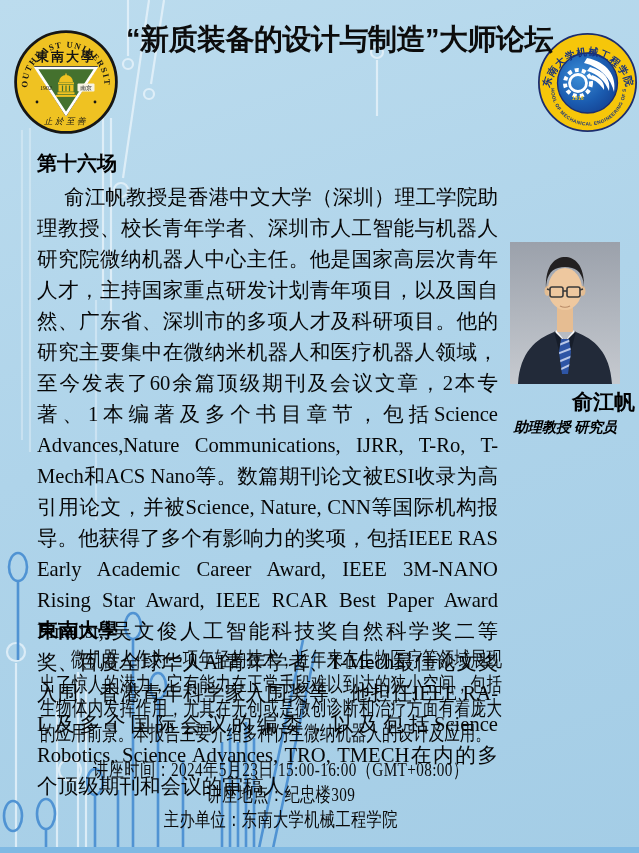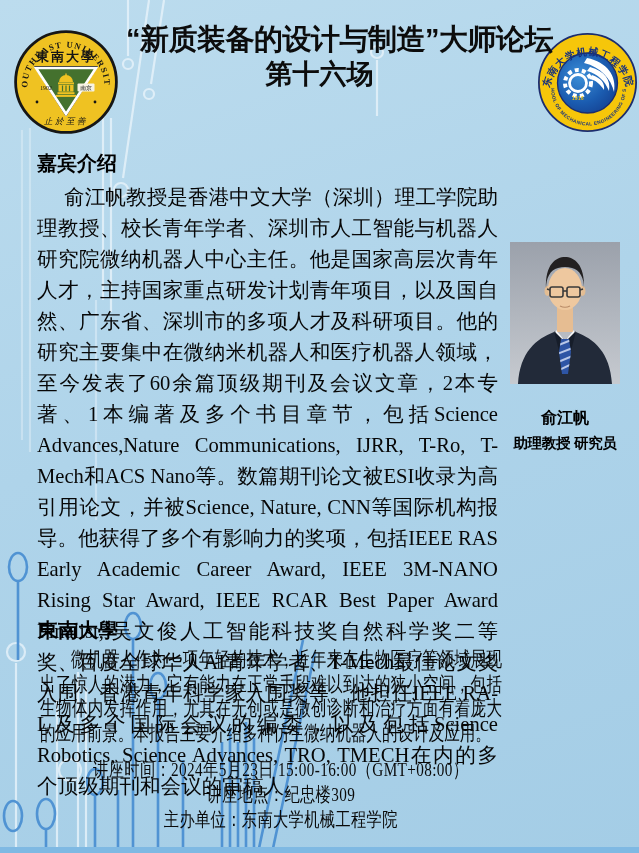--- a/index.html
+++ b/index.html
@@ -20,24 +20,24 @@
     font-family:"Liberation Sans","DejaVu Sans",sans-serif;font-weight:bold;
     font-size:30px;line-height:35px;letter-spacing:1px;color:#0c0c0c;}
   .sec-heading{position:absolute;margin:0;font-family:"Liberation Sans","DejaVu Sans",sans-serif;
     font-weight:bold;font-size:20px;line-height:24px;color:#000;}
   #guest-heading{left:37px;top:151px;}
   #abstract-heading{left:38px;top:618px;}
   .guest-para{position:absolute;left:37px;top:182px;width:461px;margin:0;
     font-size:20.6px;line-height:31px;text-align:justify;text-indent:27px;color:#070707;}
   .speaker{position:absolute;left:495px;top:242px;width:140px;margin:0;text-align:center;}
   .photo{display:block;margin:0 auto;width:110px;height:142px;}
-  .cap-name{margin-top:24px;font-family:"Liberation Sans","DejaVu Sans",sans-serif;
-    font-weight:bold;font-size:16px;line-height:20px;color:#000;}
+  .cap-name{margin-top:8px;font-family:"Liberation Sans","DejaVu Sans",sans-serif;
+    font-weight:bold;font-size:21px;line-height:20px;color:#000;text-align:right;}
   .cap-title{margin-top:6px;font-family:"Liberation Sans","DejaVu Sans",sans-serif;
-    font-weight:bold;font-size:14.5px;line-height:18px;letter-spacing:-0.3px;color:#000;}
+    font-weight:bold;font-size:14.5px;line-height:18px;letter-spacing:-0.3px;color:#000;font-style:italic;}
   .abstract-para{position:absolute;left:40px;top:647px;width:612px;margin:0;
     transform:scaleX(0.755);transform-origin:0 0;
     font-size:20.6px;line-height:24.6px;text-align:justify;text-indent:41px;color:#070707;}
   .footer{position:absolute;left:0;top:757px;width:720px;transform:scaleX(0.78);
     transform-origin:0 0;text-align:center;color:#0a0a0a;}
   .footer .f-line{font-size:19.5px;line-height:25px;letter-spacing:0.5px;}
 </style>
 </head>
 <body>
 
@@ -142,24 +142,23 @@
     <g fill="#ffffff">
       <path d="M50,26 C70,30 80,44 77,60 C74,47 64,35 47,31 Z"></path>
       <path d="M53,35 C68,39 74,48 72,59 C68,49 61,42 50,39 Z"></path>
       <path d="M55,43 C64,46 68,51 67,58 C63,52 59,48 52,47 Z"></path>
     </g>
     <text x="41" y="68" text-anchor="middle" font-family="Liberation Sans, sans-serif" font-size="4.6" font-weight="bold" fill="#f6c60a" letter-spacing="0.5">1916</text>
   </svg>
 
   <div class="title-block">
     <div class="title-line1">“新质装备的设计与制造”大师论坛</div>
-    <div class="title-line2">第十六场</div>
   </div>
 
-  <h3 class="sec-heading" id="guest-heading">嘉宾介绍</h3>
+  <h3 class="sec-heading" id="guest-heading">第十六场</h3>
   <p class="guest-para">俞江帆教授是香港中文大学（深圳）理工学院助理教授、校长青年学者、深圳市人工智能与机器人研究院微纳机器人中心主任。他是国家高层次青年人才，主持国家重点研发计划青年项目，以及国自然、广东省、深圳市的多项人才及科研项目。他的研究主要集中在微纳米机器人和医疗机器人领域，至今发表了60余篇顶级期刊及会议文章，2本专著、1本编著及多个书目章节，包括Science Advances,Nature Communications, IJRR, T-Ro, T-Mech和ACS Nano等。数篇期刊论文被ESI收录为高引用论文，并被Science, Nature, CNN等国际机构报导。他获得了多个有影响力的奖项，包括IEEE RAS Early Academic Career Award, IEEE 3M-NANO Rising Star Award, IEEE RCAR Best Paper Award Finalist, 吴文俊人工智能科技奖自然科学奖二等奖、百度全球华人AI青年学者、T-Mech最佳论文奖入围、香港青年科学家入围奖等。他担任IEEE RA-L及多个国际会议的编委，以及包括Science Robotics, Science Advances, TRO, TMECH在内的多个顶级期刊和会议的审稿人。</p>
 
   <figure class="speaker">
     <svg class="photo" viewBox="0 0 110 142">
       <defs>
         <linearGradient id="photoBg" x1="0" y1="0" x2="0" y2="1">
           <stop offset="0%" stop-color="#9ba1ab"></stop>
           <stop offset="100%" stop-color="#c6cad0"></stop>
         </linearGradient>
         <clipPath id="tieClip">

